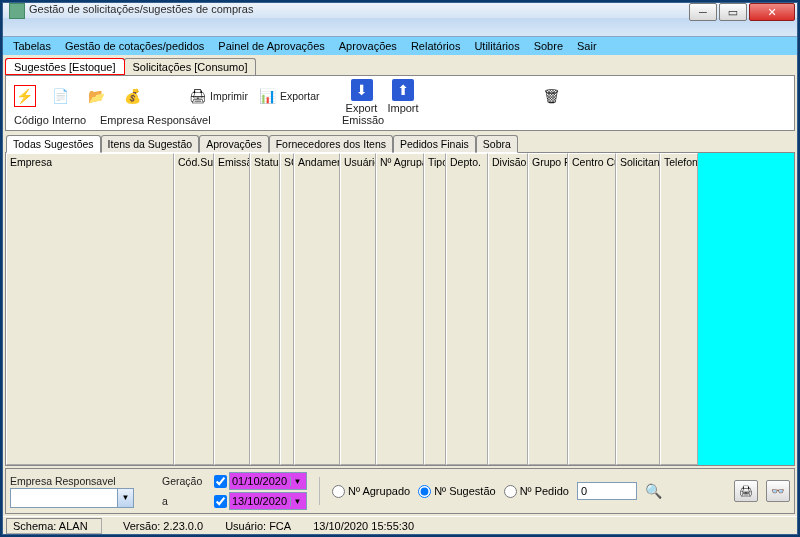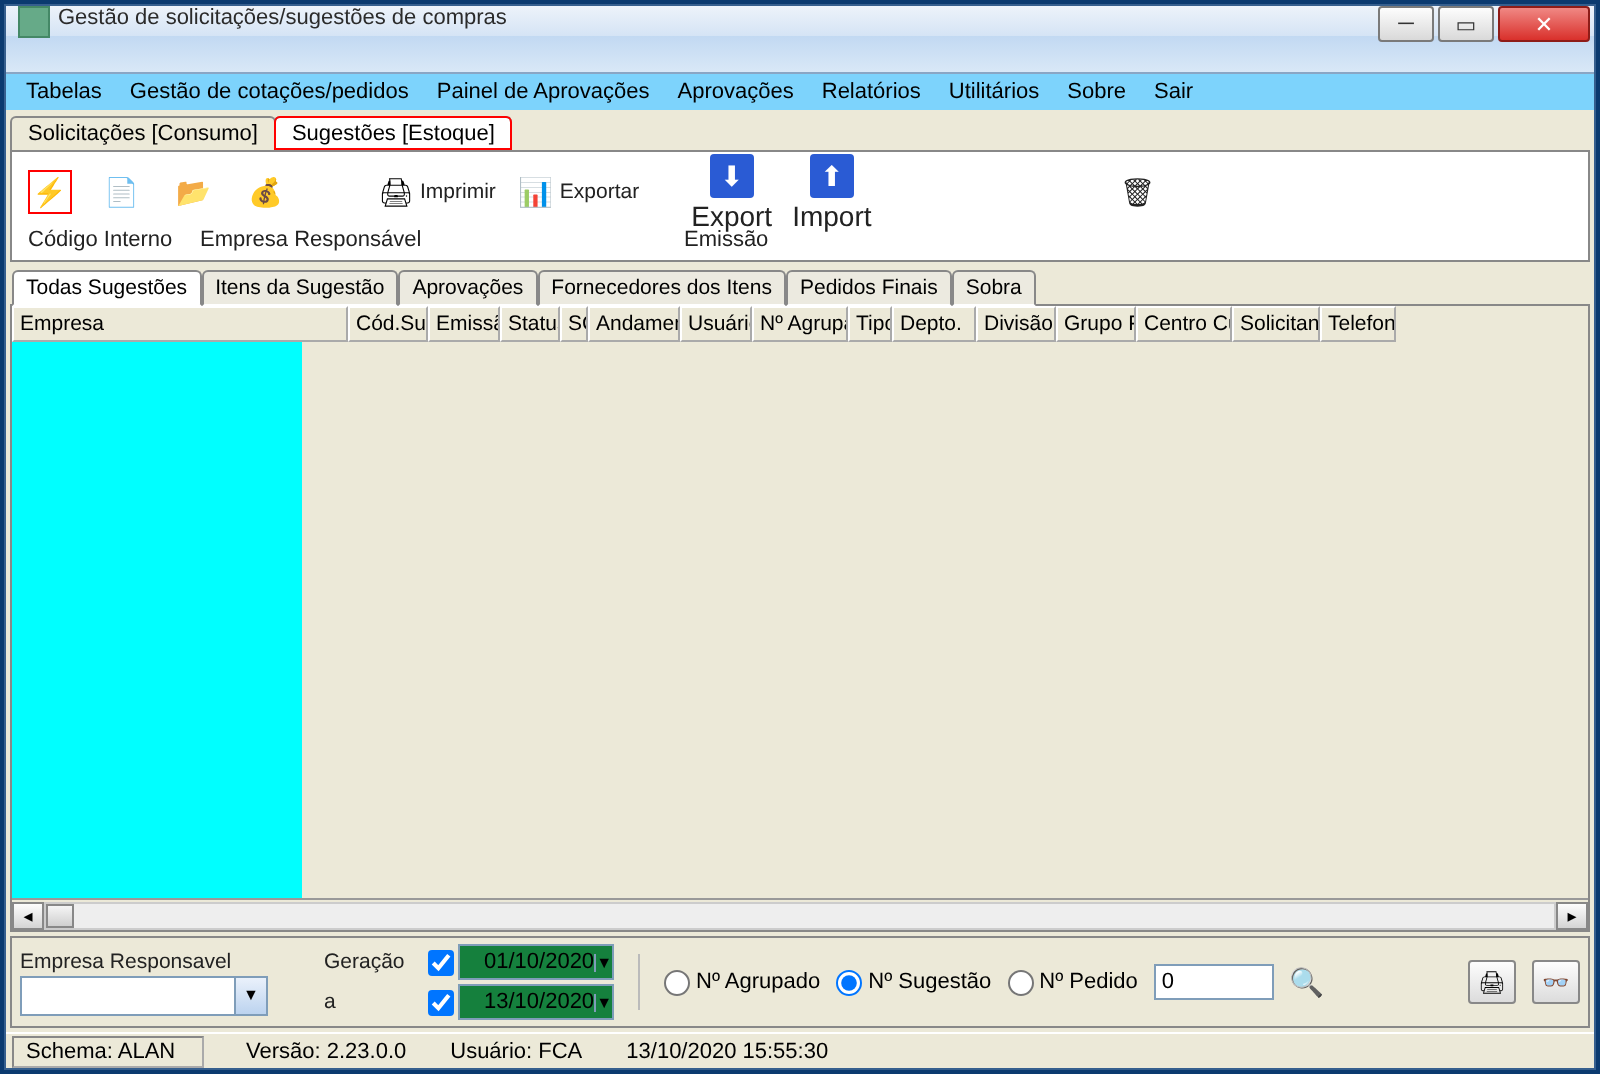--- a/index.html
+++ b/index.html
@@ -15,43 +15,43 @@
 .menubar span{padding:1px 6px;cursor:default}
 .subtabs-row{height:20px;display:flex;align-items:flex-end;padding:0 2px;background:#ece9d8}
 .subtab{border:1px solid #888;border-bottom:none;padding:2px 8px;background:#ece9d8;margin-right:-1px;border-top-left-radius:3px;border-top-right-radius:3px;position:relative}
 .subtab.active{background:#fff;z-index:2}
 .subtab.hl{outline:1px solid red;outline-offset:-1px}
 .whitepanel{background:#fff;border:1px solid #888;margin:0 2px;padding:2px}
 .toolbar{display:flex;align-items:center;height:36px;gap:10px;padding:0 4px}
 .tbtn{display:flex;flex-direction:column;align-items:center;gap:1px;font-size:9px;color:#222;min-width:26px}
 .tbtn .ic{width:22px;height:22px;border:1px solid transparent;display:flex;align-items:center;justify-content:center;font-size:14px}
 .tbtn.framed .ic{border:1px solid red}
-.tbtn .lbl{font-size:14px}
+.tbtn .lbl{font-size:11px}
 .tb-hpair{display:flex;align-items:center;gap:2px}
 .tb-hpair .ic{width:20px;height:20px;display:flex;align-items:center;justify-content:center;font-size:14px}
 .collabels{display:flex;gap:8px;padding:0 6px 2px;color:#222;font-size:10.5px}
 .datatabs-row{height:18px;display:flex;align-items:flex-end;padding:0 3px;margin-top:3px}
 .datatab{border:1px solid #888;border-bottom-color:#fff;padding:2px 6px;background:#eceae0;margin-right:0;font-size:10.5px;border-top-left-radius:3px;border-top-right-radius:3px;position:relative;top:1px}
 .datatab.active{background:#fff;z-index:2;border-bottom:1px solid #fff}
-.gridwrap{flex:1;background:#ece9d8;border:1px solid #888;margin:0 2px;display:flex;flex-direction:column;overflow:hidden}
+.gridwrap{flex:1;background:#ece9d8;border:1px solid #888;margin:0 2px;display:flex;flex-direction:row;overflow:hidden}
 .gridhead{display:flex;background:#ece9d8}
 .gh{border:1px solid #fff;border-right-color:#aaa;border-bottom-color:#aaa;padding:2px 3px;font-size:10.5px;white-space:nowrap;overflow:hidden;background:#ece9d8}
 .gridbody{flex:1;display:flex;background:#ece9d8}
 .cyan{width:145px;background:#00ffff}
 .hscroll{height:16px;background:#ece9d8;display:flex;align-items:center;border-top:1px solid #999}
 .sbtn{width:16px;height:14px;border:1px solid #888;background:linear-gradient(#fdfdfd,#d4d4d4);display:flex;align-items:center;justify-content:center;font-size:9px}
 .strack{flex:1;height:14px;background:#eee;border:1px solid #ccc;display:flex}
 .sthumb{width:14px;height:12px;background:linear-gradient(#f5f5f5,#cfcfcf);border:1px solid #888}
 .bottombar{background:#ece9d8;border:1px solid #888;margin:2px;display:flex;align-items:center;gap:8px;padding:3px 4px}
 .combo{height:20px;border:1px solid #7f9db9;background:#fff;display:flex;align-items:center;min-width:124px}
 .combo .cv{flex:1;padding:0 3px}
 .combo .dd{width:16px;height:18px;border-left:1px solid #7f9db9;background:linear-gradient(#eaf1fb,#bcd3ef);display:flex;align-items:center;justify-content:center;font-size:8px}
 .datebox{display:flex;align-items:center}
 .datebox input[type=checkbox]{margin-right:2px}
-.datefield{height:18px;border:1px solid #7f9db9;background:#15803d;display:flex;align-items:center;padding:0 12px;width:78px}
+.datefield{height:18px;border:1px solid #7f9db9;background:#d946ef;display:flex;align-items:center;padding:0 2px;width:78px}
 .datefield .dd{width:14px;text-align:center;font-size:8px;border-left:1px solid #7f9db9;margin-left:auto}
 .radio{display:flex;align-items:center;gap:3px}
 .radio input{margin:0}
 .num{width:60px;height:18px;border:1px solid #7f9db9;background:#fff;padding:0 3px}
 .iconbtn{width:24px;height:22px;border:1px solid #888;background:linear-gradient(#fdfdfd,#dcdcdc);display:flex;align-items:center;justify-content:center;border-radius:2px;font-size:13px}
 .statusbar{height:18px;background:#ece9d8;display:flex;align-items:center;gap:15px;padding:0 3px;border-top:1px solid #fff}
 .stat{border:1px solid #aaa;border-top-color:#888;border-left-color:#888;padding:1px 6px;height:16px;display:flex;align-items:center;background:#ece9d8}
 .sep{width:1px;height:28px;background:#bbb;margin:0 4px}
 .lbls{font-size:10.5px;color:#222}
 .vgroup{display:flex;flex-direction:column;gap:2px}
@@ -78,22 +78,22 @@
     <span>Gestão de cotações/pedidos</span>
     <span>Painel de Aprovações</span>
     <span>Aprovações</span>
     <span>Relatórios</span>
     <span>Utilitários</span>
     <span>Sobre</span>
     <span>Sair</span>
   </div>
 
   <div class="subtabs-row">
+    <div class="subtab active hl">Sugestões [Estoque]</div>
     <div class="subtab">Solicitações [Consumo]</div>
-    <div class="subtab active hl">Sugestões [Estoque]</div>
   </div>
 
   <div class="whitepanel">
     <div class="toolbar">
       <div class="tbtn framed">
           <div class="ic">⚡</div>
         </div>
       <div class="tbtn">
           <div class="ic">📄</div>
         </div>

